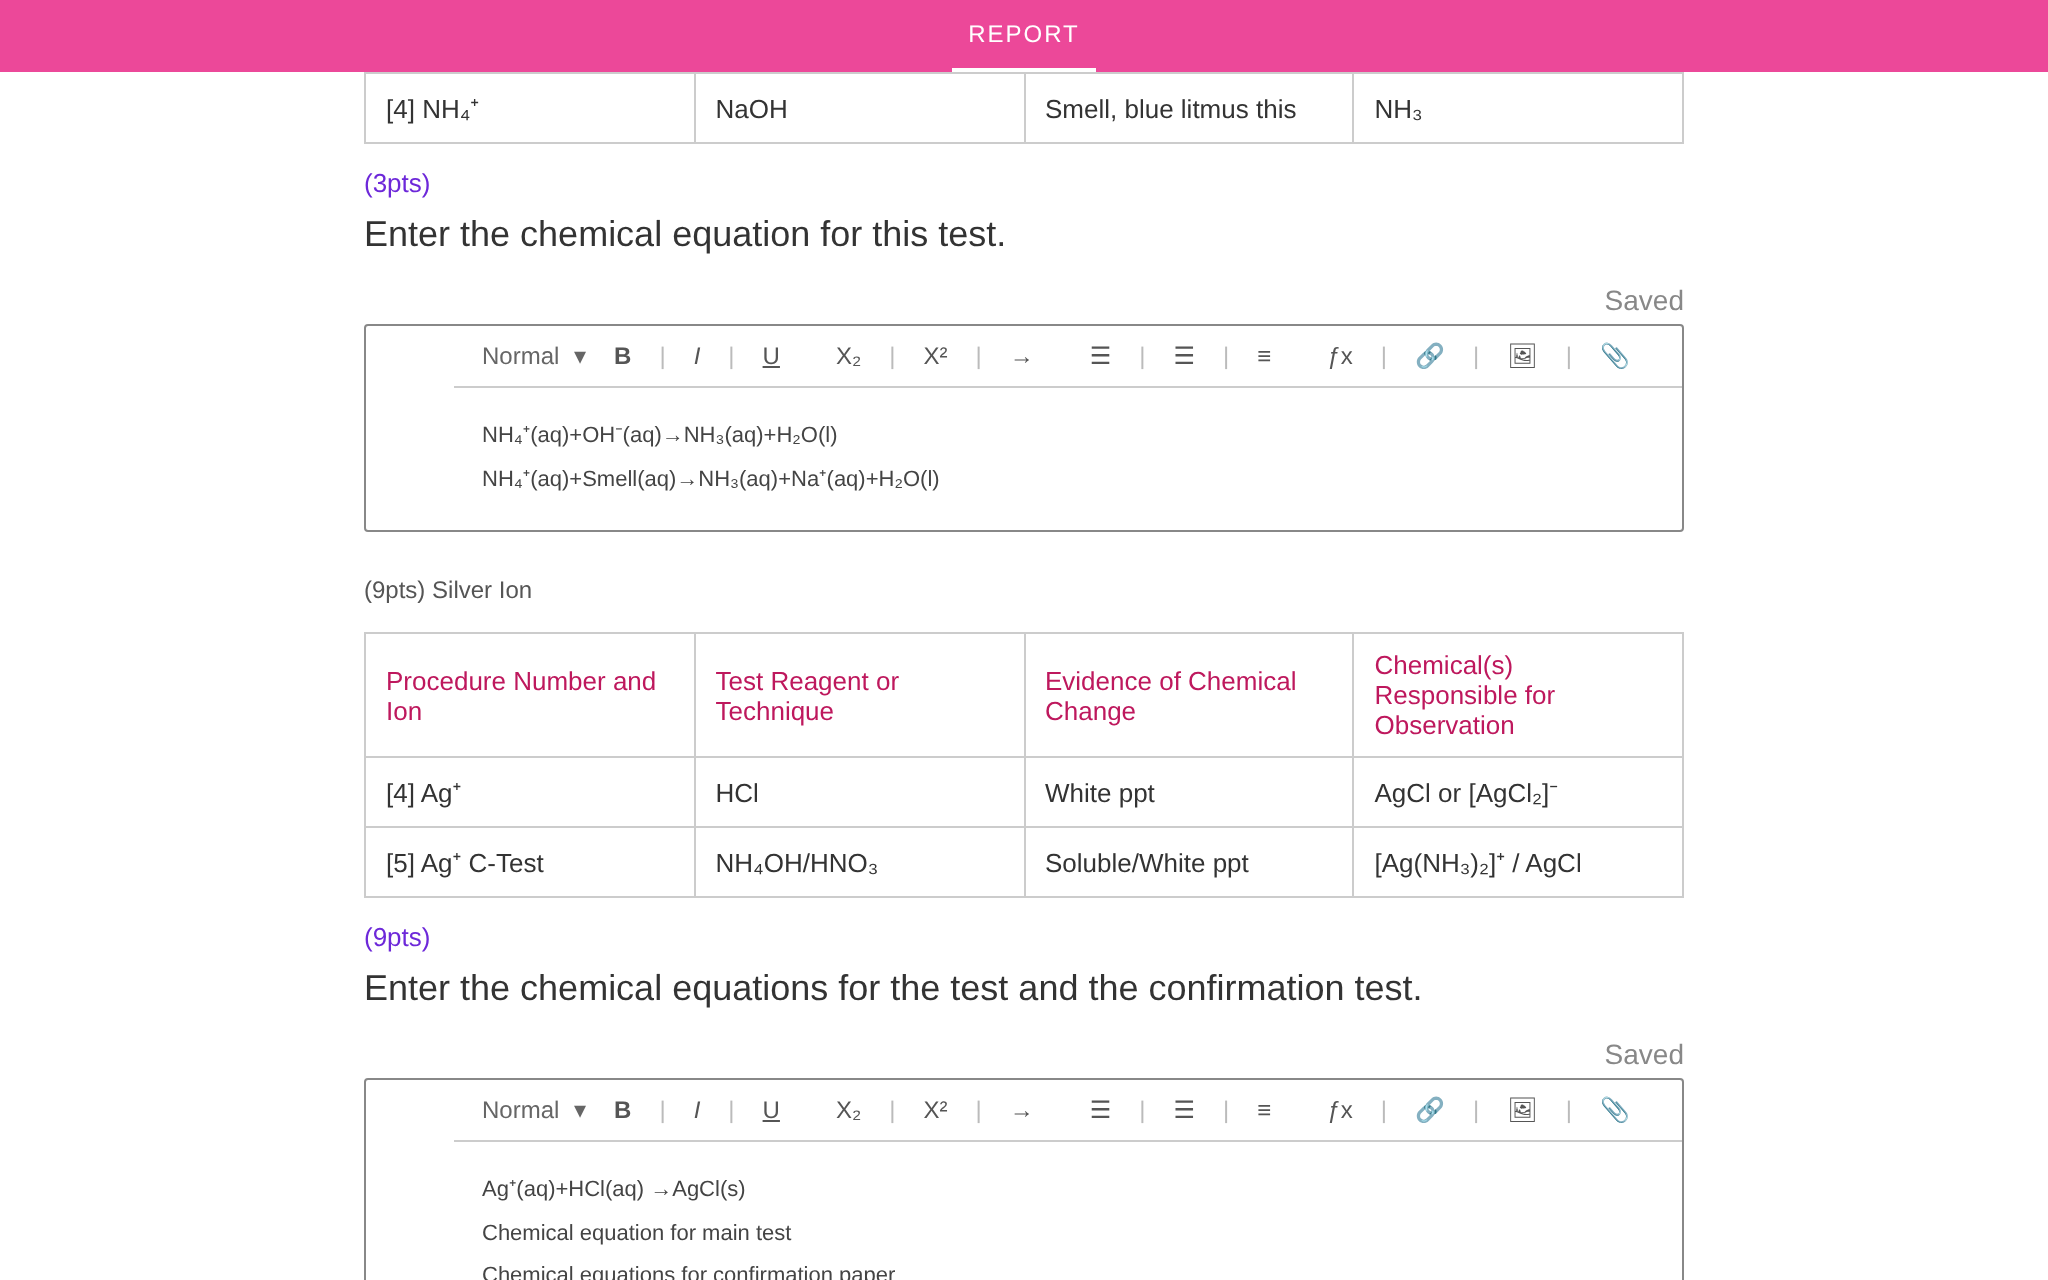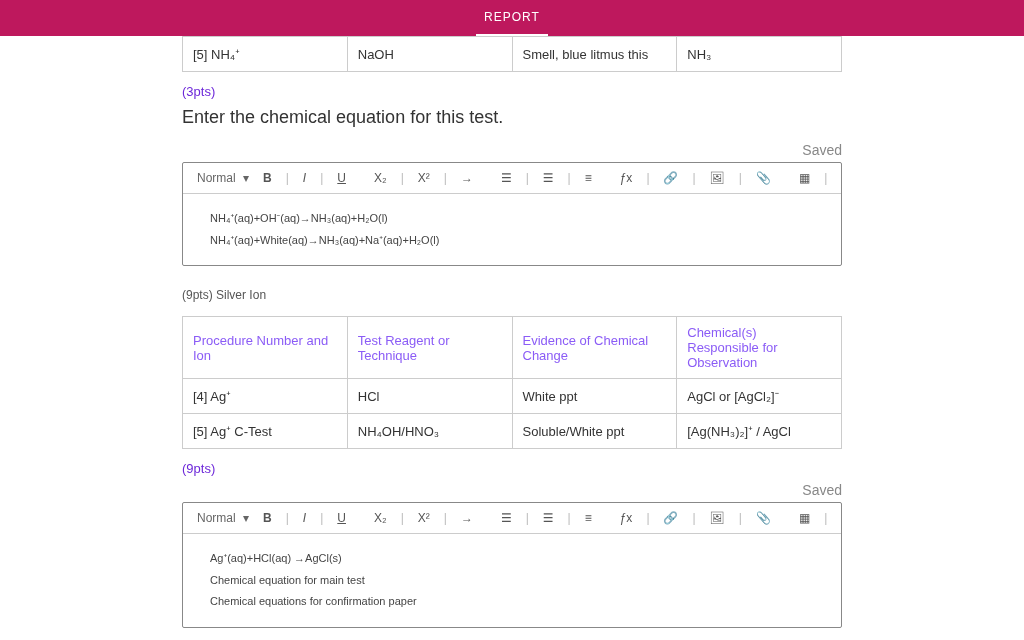--- a/index.html
+++ b/index.html
@@ -1,55 +1,55 @@
 <!DOCTYPE html>
 <html><head>
 <meta charset="utf-8">
 <style>
 * { margin: 0; padding: 0; box-sizing: border-box; }
 body { font-family: Arial, Helvetica, sans-serif; background: #fff; color: #333; font-size: 13px; }
-.topbar { background: #be185d; color: #fff; display: flex; justify-content: center; align-items: center; height: 36px; gap: 40px; font-size: 12px; letter-spacing: 1px; }
+.topbar { background: #ec4899; color: #fff; display: flex; justify-content: center; align-items: center; height: 36px; gap: 40px; font-size: 12px; letter-spacing: 1px; }
 .topbar .tab { padding: 10px 8px; cursor: pointer; }
 .topbar .tab.active { border-bottom: 2px solid #fff; }
 .container { max-width: 660px; margin: 0 auto; padding: 0 0 40px 0; }
 table.data { width: 100%; border-collapse: collapse; font-size: 13px; }
 table.data th, table.data td { border: 1px solid #ccc; padding: 8px 10px; text-align: left; font-weight: normal; }
-table.data th { color: #8b5cf6; }
+table.data th { color: #be185d; }
 .partial-table { border-top: none; }
 .partial-table td { border-top: none; }
 .pts { font-size: 13px; color: #6d28d9; margin: 12px 0 6px 0; }
 .prompt { font-size: 18px; margin: 8px 0 14px 0; }
 .saved { text-align: right; font-size: 14px; color: #888; margin-bottom: 4px; }
-.editor { border: 1px solid #888; border-radius: 2px; margin-bottom: 20px; }
+.editor { border: 1px solid #888; border-radius: 2px; margin-bottom: 20px; padding-left: 44px; }
 .toolbar { display: flex; align-items: center; gap: 12px; padding: 8px 14px; border-bottom: 1px solid #ccc; color: #666; font-size: 12px; flex-wrap: nowrap; overflow: hidden; }
 .toolbar .fmt { display: flex; align-items: center; gap: 4px; }
 .toolbar .sep { color: #bbb; }
 .toolbar .btn { cursor: pointer; padding: 0 2px; color: #555; }
 .toolbar .btn.bold { font-weight: bold; }
 .toolbar .btn.ital { font-style: italic; }
 .toolbar .btn.und { text-decoration: underline; }
 .toolbar .spacer { flex: 1; }
 .editor-body { padding: 12px 14px; font-size: 11px; color: #444; line-height: 1.6; min-height: 50px; }
-.editor-body p { margin: 4px 13px; }
+.editor-body p { margin: 4px 0; }
 h3.section { font-size: 12px; font-weight: normal; color: #555; margin: 22px 0 14px 0; }
 h3.section .pts-inline { color: #555; }
 </style>
 </head>
 <body>
 
 <div class="topbar">
   <div class="tab active">REPORT</div>
 </div>
 
 <div class="container">
 
   <table class="data partial-table">
     <tbody>
         <tr>
-      <td style="width:25%">[5] NH₄⁺</td>
+      <td style="width:25%">[4] NH₄⁺</td>
       <td style="width:25%">NaOH</td>
       <td style="width:25%">Smell, blue litmus this</td>
       <td style="width:25%">NH₃</td>
     </tr>
   </tbody>
     </table>
 
   <div class="pts">(3pts)</div>
   <div class="prompt">Enter the chemical equation for this test.</div>
   <div class="saved">Saved</div>
@@ -88,21 +88,21 @@
       <span style="width:10px"></span>
       <span class="btn">▦</span>
       <span class="sep">|</span>
       <span class="btn">⇤</span>
 
       <span class="spacer"></span>
 
     </div>
     <div class="editor-body">
       <p>NH₄⁺(aq)+OH⁻(aq)→NH₃(aq)+H₂O(l)</p>
-      <p>NH₄⁺(aq)+White(aq)→NH₃(aq)+Na⁺(aq)+H₂O(l)</p>
+      <p>NH₄⁺(aq)+Smell(aq)→NH₃(aq)+Na⁺(aq)+H₂O(l)</p>
     </div>
   </div>
 
   <h3 class="section">
     <span class="pts-inline">(9pts)</span>
     <span>Silver Ion</span>
   </h3>
 
   <table class="data">
     <tbody>
@@ -121,20 +121,21 @@
     <tr>
       <td>[5] Ag⁺ C-Test</td>
       <td>NH₄OH/HNO₃</td>
       <td>Soluble/White ppt</td>
       <td>[Ag(NH₃)₂]⁺ / AgCl</td>
     </tr>
   </tbody>
     </table>
 
   <div class="pts">(9pts)</div>
+  <div class="prompt">Enter the chemical equations for the test and the confirmation test.</div>
   <div class="saved">Saved</div>
 
   <div class="editor">
     <div class="toolbar">
       <div class="fmt">
         <span>Normal</span>
         <span>&nbsp;▾</span>
       </div>
       <span class="btn bold">B</span>
       <span class="sep">|</span>

